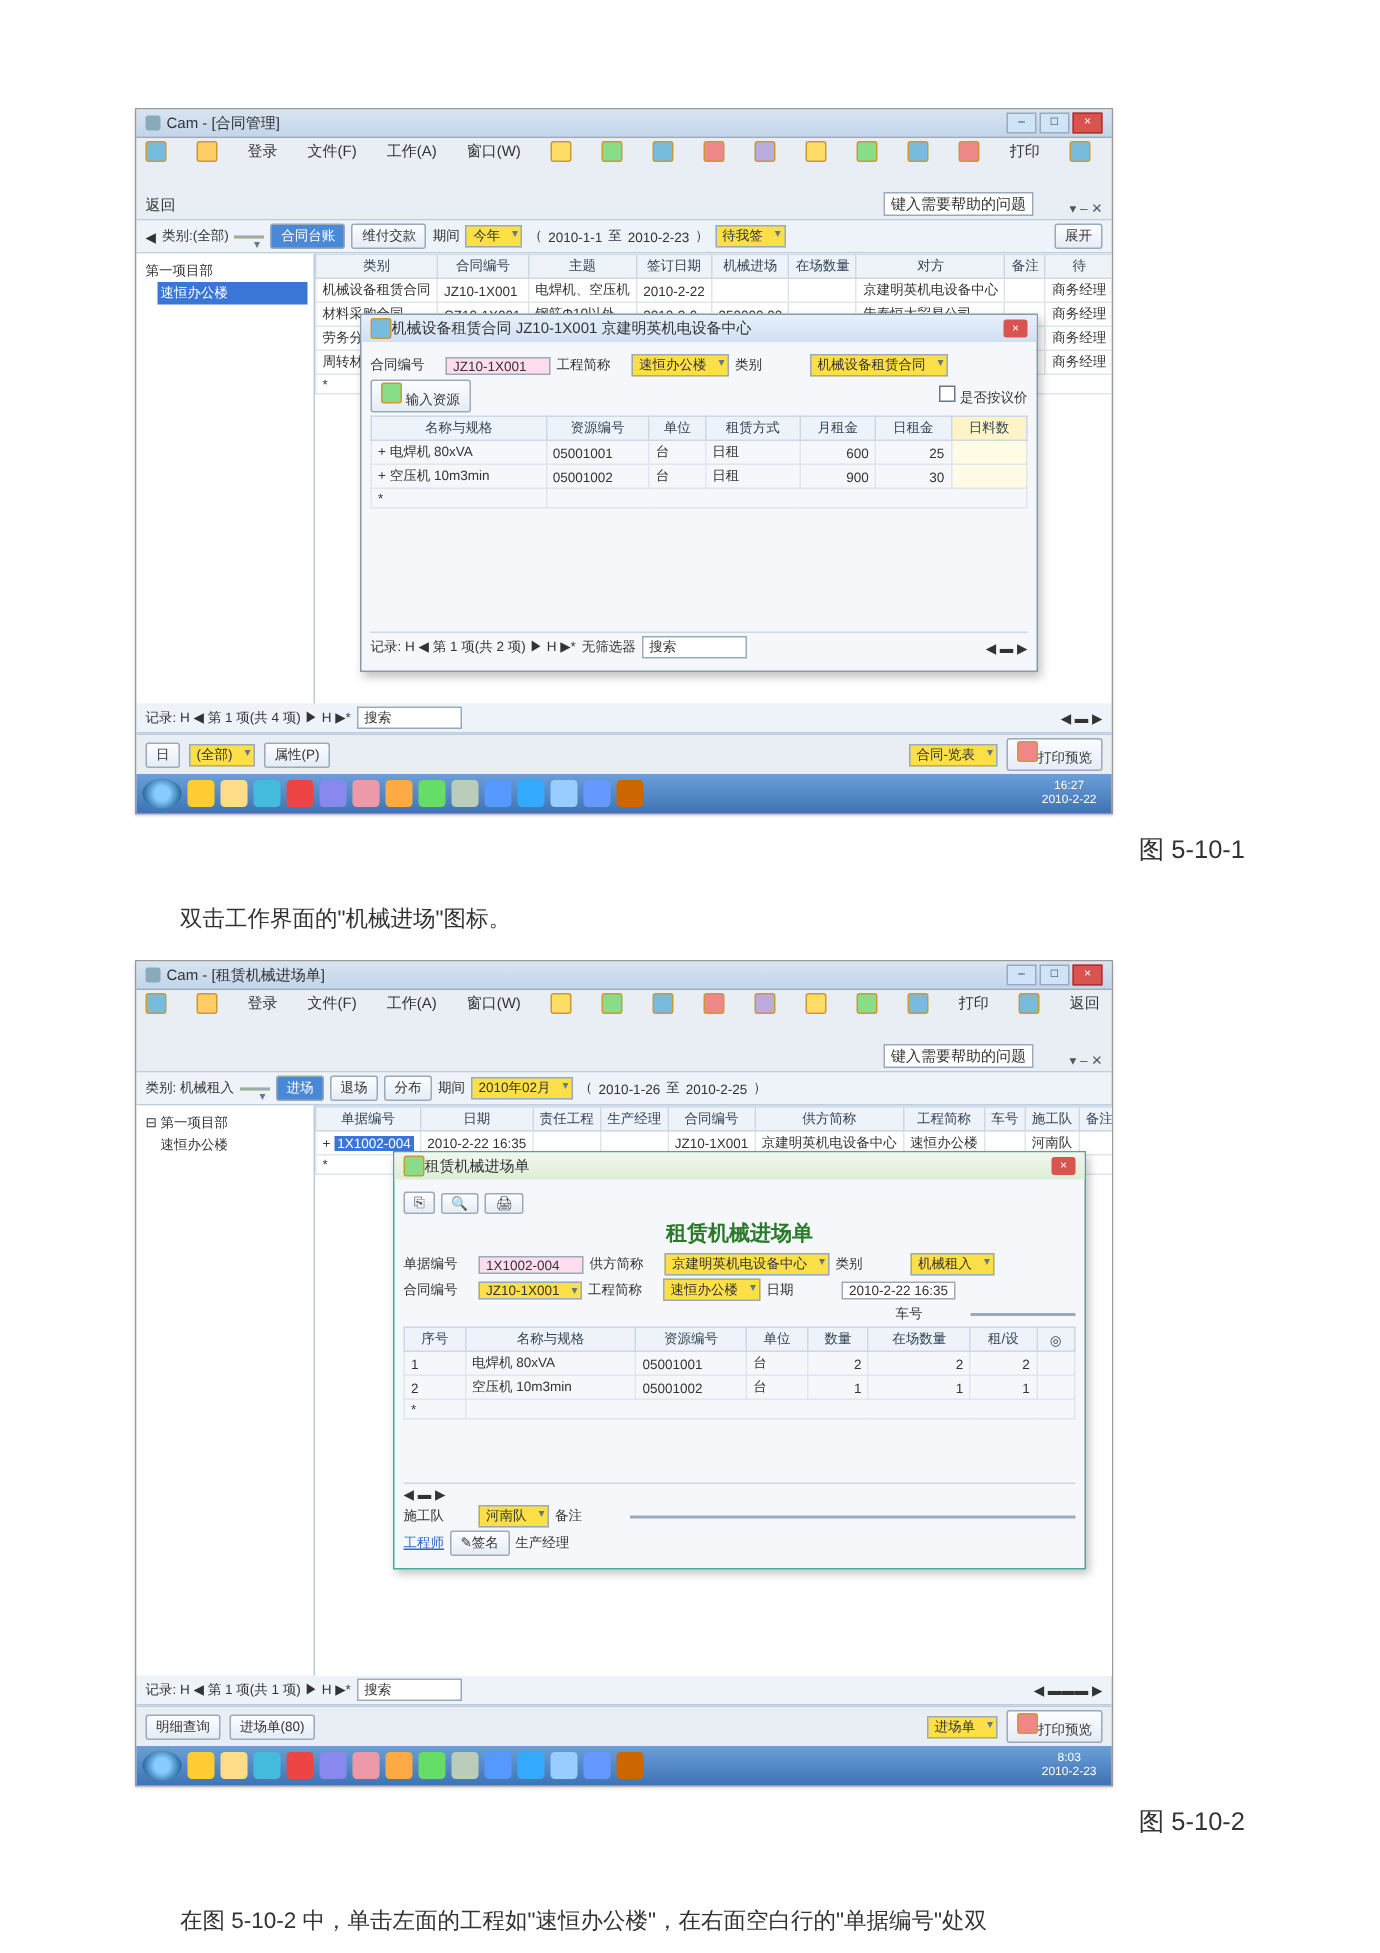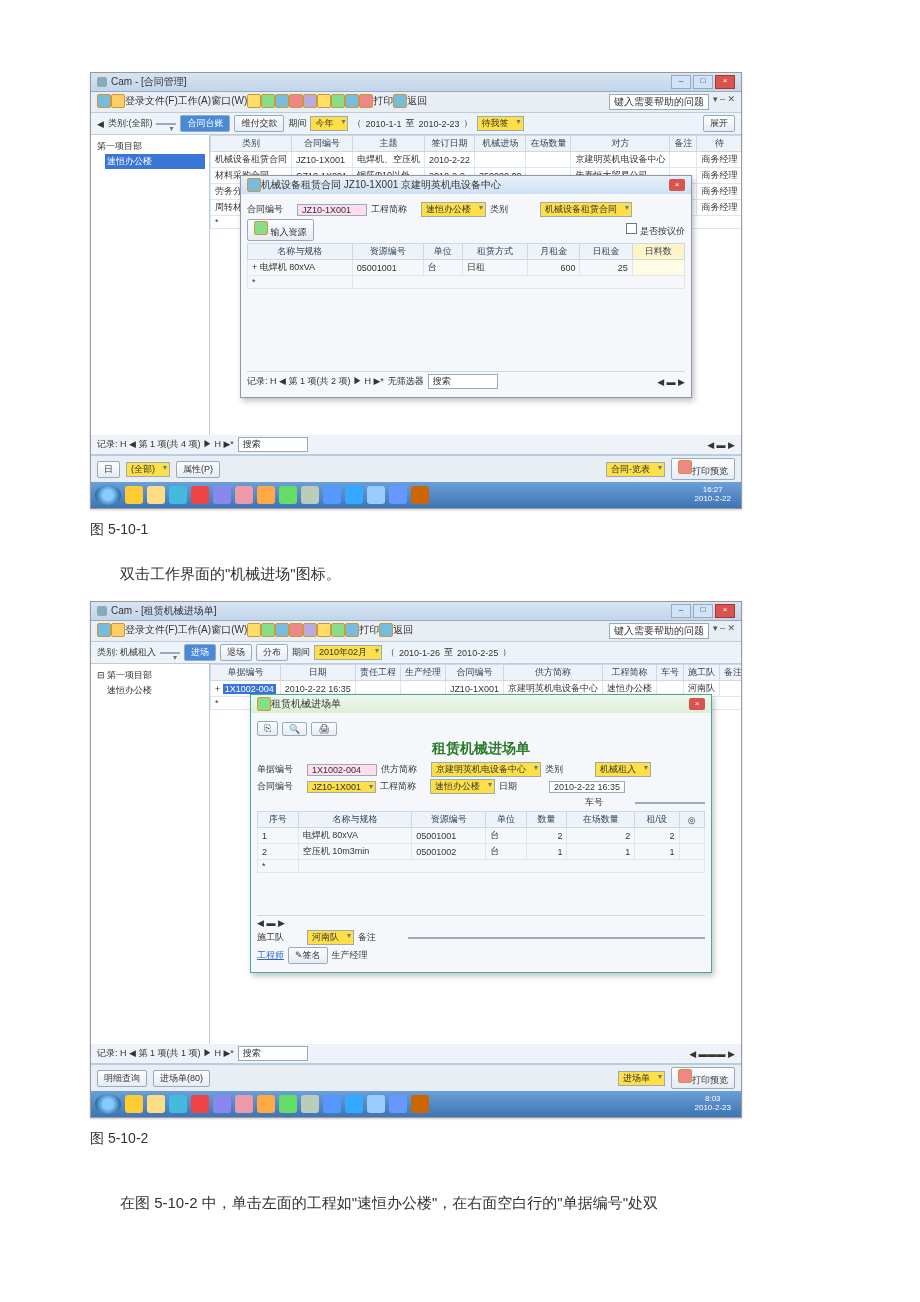--- a/index.html
+++ b/index.html
@@ -3,21 +3,21 @@
 <meta charset="utf-8">
 <style>
   body{margin:0;background:#fff;font-family:"Microsoft YaHei",SimSun,sans-serif;font-size:13px;color:#333;width:920px}
   .page{padding:60px 90px 40px 90px}
   .screenshot{border:1px solid #999;background:#eaf0f6;margin:12px 0;width:650px;height:auto;box-shadow:0 1px 2px rgba(0,0,0,.2)}
   .titlebar{background:linear-gradient(#d8e4f0,#c2d5eb);padding:2px 6px;font-size:10px;display:flex;align-items:center;border-bottom:1px solid #9ab}
   .titlebar .dot{width:10px;height:10px;background:#8ab;border-radius:2px;margin-right:4px}
   .winbtns{margin-left:auto;display:flex;gap:2px}
   .winbtn{width:18px;height:12px;background:#cfe3f9;border:1px solid #9ab;font-size:8px;text-align:center;line-height:10px}
   .winbtn.close{background:#d9534f;color:#fff;border-color:#a33}
-  .toolbar{background:#e9eef5;padding:2px 6px;font-size:10px;border-bottom:1px solid #bcd;display:flex;align-items:flex-start;gap:0;flex-wrap:wrap}
+  .toolbar{background:#e9eef5;padding:2px 6px;font-size:10px;border-bottom:1px solid #bcd;display:flex;align-items:flex-end;gap:20px;flex-wrap:wrap}
   .ico{display:inline-block;width:12px;height:12px;background:#fc6;border:1px solid #c93;border-radius:2px}
   .ico.b{background:#7bd}.ico.g{background:#8d8}.ico.r{background:#e88}.ico.y{background:#fd6}.ico.p{background:#bad}
   .searchbox{margin-left:auto;background:#fff;border:1px solid #9ab;padding:0 4px;font-size:10px;width:90px}
   .winclose{display:inline-block;font-size:9px;color:#555;margin-left:4px}
   .filterbar{background:#eef3fa;border-bottom:1px solid #bcd;padding:2px 6px;font-size:9px;display:flex;align-items:center;gap:4px}
   .dd{display:inline-block;background:#fde047;border:1px solid #9ab;padding:0 14px 0 4px;font-size:9px;position:relative}
   .dd:after{content:"▾";position:absolute;right:2px;top:0;font-size:8px;color:#678}
   .btn{display:inline-block;background:linear-gradient(#fcfdff,#e6ecf5);border:1px solid #9ab;padding:1px 6px;font-size:9px;border-radius:2px}
   .body{display:flex;height:300px}
   .tree{width:110px;background:#fff;border-right:1px solid #bcd;padding:4px;font-size:9px}
@@ -35,21 +35,21 @@
   .inp{background:#fff;border:1px solid #9ab;padding:0 4px;font-size:9px;min-width:60px}
   .tabs{display:flex;gap:2px;margin:4px 0}
   .tab{background:#e6ecf5;border:1px solid #9ab;padding:1px 8px;font-size:9px;border-radius:3px 3px 0 0}
   .tab.act{background:#fff;border-bottom:1px solid #fff;font-weight:bold}
   .chk{display:inline-block;width:9px;height:9px;border:1px solid #678;background:#fff}
   .statusbar{background:#e9eef5;border-top:1px solid #bcd;padding:2px 6px;font-size:9px;display:flex;align-items:center;gap:6px}
   .taskbar{background:linear-gradient(#6b9fd8,#3f74b5);height:26px;display:flex;align-items:center;padding:0 4px;gap:4px}
   .tbico{width:18px;height:18px;border-radius:3px;display:inline-block}
   .start{width:26px;height:20px;background:radial-gradient(circle,#8cf 30%,#269 80%);border-radius:50%}
   .clock{margin-left:auto;color:#fff;font-size:8px;text-align:center;line-height:1.1;padding:0 6px}
-  .caption{text-align:left;font-size:14px;margin:6px 0 20px 0}
+  .caption{text-align:right;font-size:17px;margin:6px 0 20px 0}
   .para{font-size:15px;line-height:2;margin:6px 0;text-indent:2em}
   .h2{font-size:20px;font-weight:bold;margin:30px 0 10px 0}
   .greenTitle{color:#2a7a2a;font-size:14px;font-weight:bold;text-align:center;margin:4px 0}
   .formlbl{min-width:46px;display:inline-block}
   .scroll{overflow:auto}
 </style>
 </head>
 <body>
 
 <div class="page">
@@ -205,20 +205,29 @@
               <tr>
                     <td>+ 电焊机 80xVA</td>
                     <td>05001001</td>
                     <td>台</td>
                     <td>日租</td>
                     <td style="text-align:right">600</td>
                     <td style="text-align:right">25</td>
                     <td style="background:#fffbe5"></td>
                   </tr>
               <tr>
+                    <td>+ 空压机 10m3min</td>
+                    <td>05001002</td>
+                    <td>台</td>
+                    <td>日租</td>
+                    <td style="text-align:right">900</td>
+                    <td style="text-align:right">30</td>
+                    <td style="background:#fffbe5"></td>
+                  </tr>
+              <tr>
                     <td>*</td>
                     <td colspan="6"></td>
                   </tr>
             </tbody>
               </table>
             <div style="height:80px"></div>
             <div class="formrow" style="border-top:1px solid #cdd8e5;padding-top:2px">
               <span>记录: H ◀  第 1 项(共 2 项)  ▶ H ▶*</span>
               <span>无筛选器</span>
               <span class="inp">搜索</span>
@@ -343,21 +352,21 @@
                 <td>河南队</td>
                 <td></td>
               </tr>
           <tr>
                 <td>*</td>
                 <td colspan="10"></td>
               </tr>
         </tbody>
           </table>
 
-        <div class="dialog" style="left:40px;top:30px;width:460px;border:1px solid #4a9">
+        <div class="dialog" style="left:52px;top:30px;width:460px;border:1px solid #4a9">
           <div class="dtitle" style="background:linear-gradient(#f0f7ee,#dceed5)">
             <span class="ico g"></span>
             <span>租赁机械进场单</span>
             <span class="x">×</span>
           </div>
           <div class="dbody">
             <div class="formrow">
               <span class="btn">⎘</span>
               <span class="btn">🔍</span>
               <span class="btn">🖨</span>

